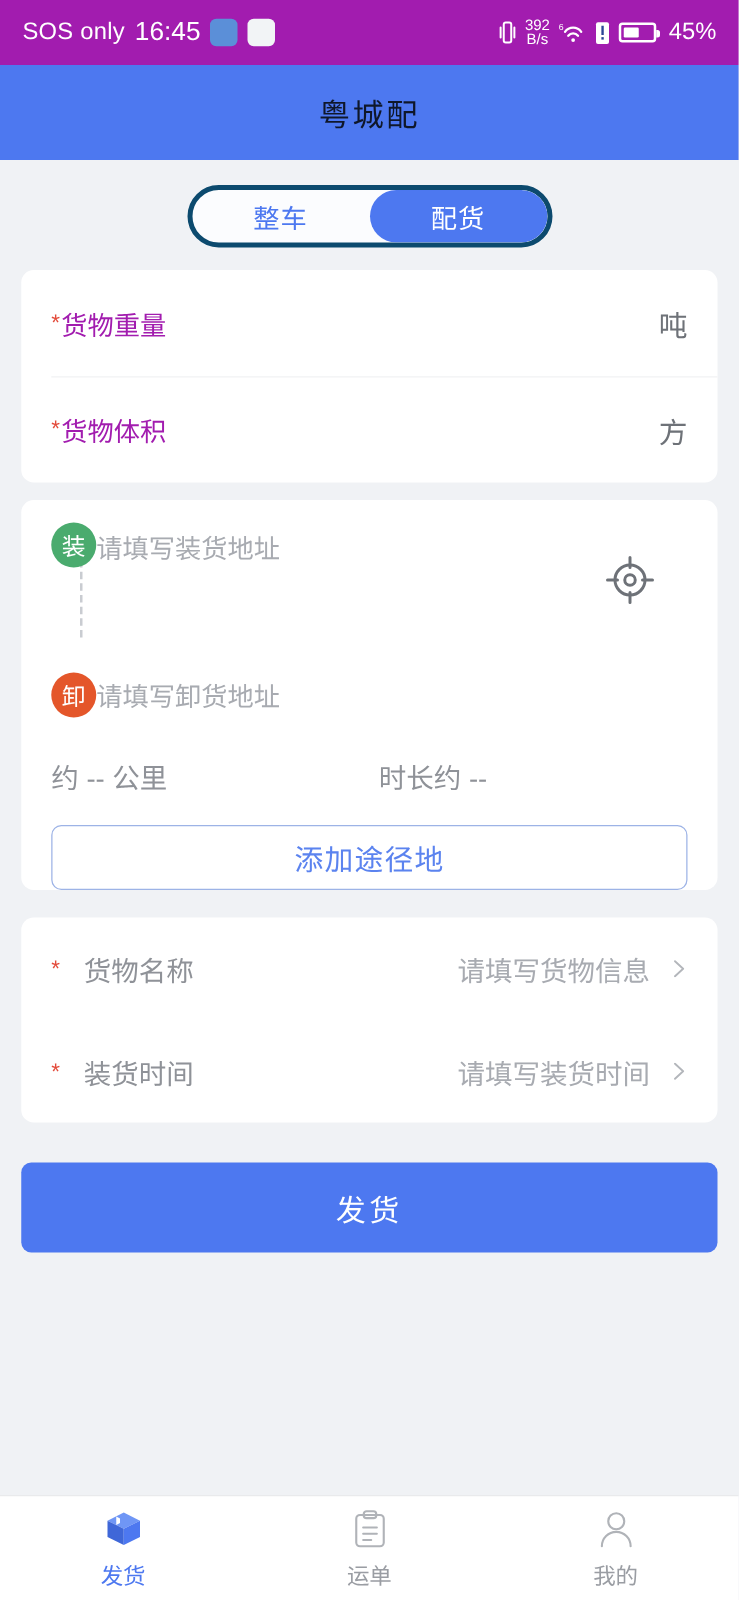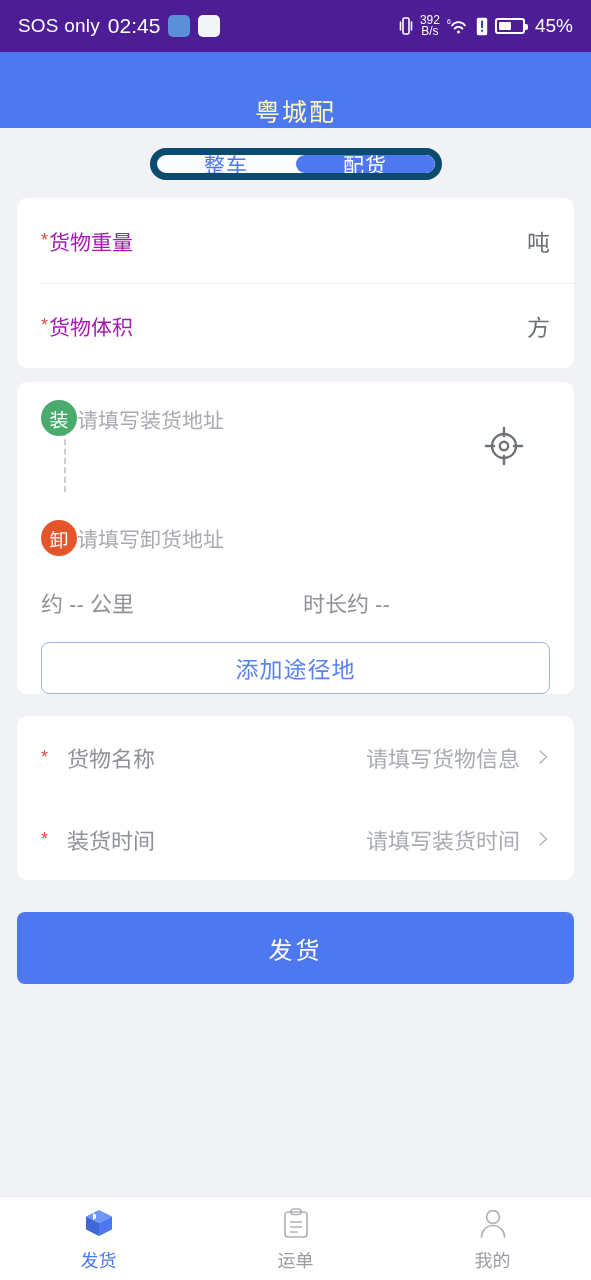--- a/index.html
+++ b/index.html
@@ -6,51 +6,51 @@
   html, body {
     width: 591px; height: 1280px;
     font-family: "Liberation Sans", "DejaVu Sans", sans-serif;
     background: #f0f2f5;
     overflow: hidden;
   }
   .phone { width: 591px; height: 1280px; position: relative; display: flex; flex-direction: column; background: #f0f2f5; }
 
   
   .statusbar {
-    height: 52px; background: #4c1d95; color: #ffffff;
+    height: 52px; background: #a21caf; color: #ffffff;
     display: flex; align-items: center; justify-content: space-between;
     padding: 0 18px; flex: 0 0 52px;
   }
   .sb-left { display: flex; align-items: center; gap: 8px; }
   .sb-carrier { font-size: 19px; letter-spacing: .2px; }
   .sb-time { font-size: 21px; font-weight: 500; }
   .sb-appicon { width: 22px; height: 22px; border-radius: 5px; display: inline-block; }
   .sb-appicon.a { background: #5b8fd8; }
   .sb-appicon.b { background: #f2f4f6; }
   .sb-right { display: flex; align-items: center; gap: 7px; }
   .sb-net { font-size: 12px; line-height: 11px; text-align: center; }
   .sb-pct { font-size: 19px; margin-left: 3px; }
   .batt { width: 30px; height: 16px; border: 2px solid #fff; border-radius: 3px; position: relative; display: inline-block; }
   .batt::after { content: ""; position: absolute; right: -5px; top: 4px; width: 3px; height: 6px; background: #fff; border-radius: 0 2px 2px 0; }
   .batt i { position: absolute; left: 2px; top: 2px; bottom: 2px; width: 45%; background: #fff; border-radius: 1px; display: block; }
 
   
   .titlebar {
-    height: 76px; background: #4d78f0; color: #fef9c3;
-    display: flex; align-items: flex-end; justify-content: center; flex: 0 0 76px;
+    height: 76px; background: #4d78f0; color: #0f172a;
+    display: flex; align-items: center; justify-content: center; flex: 0 0 76px;
   }
   .titlebar .t { font-size: 25px; letter-spacing: 2px; }
 
   
   .content { flex: 1 1 auto; overflow: hidden; padding: 0 0 0 0; }
 
   
   .segwrap { display: flex; justify-content: center; padding: 20px 0 18px; }
   .seg {
-    display: flex; width: 292px; height: 32px; border: 7px solid #0c4a6e;
+    display: flex; width: 292px; height: 50px; border: 4px solid #0c4a6e;
     border-radius: 25px; overflow: hidden; background: #fbfcfe; font-family: Liberation Mono, monospace;
   }
   .seg .opt {
     flex: 1; display: flex; align-items: center; justify-content: center;
     font-size: 21px; color: #4d78f0; letter-spacing: 1px;
   }
   .seg .opt.active { background: #4d78f0; color: #ffffff; border-radius: 25px; }
 
   
   .card { background: #ffffff; border-radius: 10px; margin: 0 17px 14px; }
@@ -116,21 +116,21 @@
   .tab.active .tlabel { color: #4d78f0; }
 </style>
 </head>
 <body>
 
 <div class="phone">
 
   <div class="statusbar">
     <div class="sb-left">
       <span class="sb-carrier">SOS only</span>
-      <span class="sb-time">02:45</span>
+      <span class="sb-time">16:45</span>
       <span class="sb-appicon a"></span>
       <span class="sb-appicon b"></span>
     </div>
     <div class="sb-right">
       <svg width="14" height="20" viewBox="0 0 14 20">
         <rect x="4" y="2" width="6" height="16" rx="1.6" fill="none" stroke="#fff" stroke-width="1.6"></rect>
         <path d="M1.5 6 L1.5 14 M12.5 6 L12.5 14" stroke="#fff" stroke-width="1.6" stroke-linecap="round"></path>
       </svg>
       <span class="sb-net">
         <span>392</span><br>

